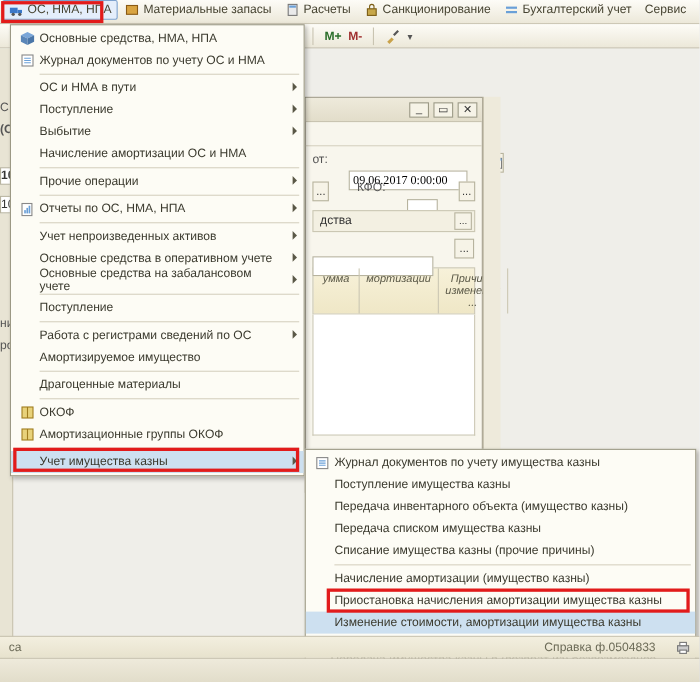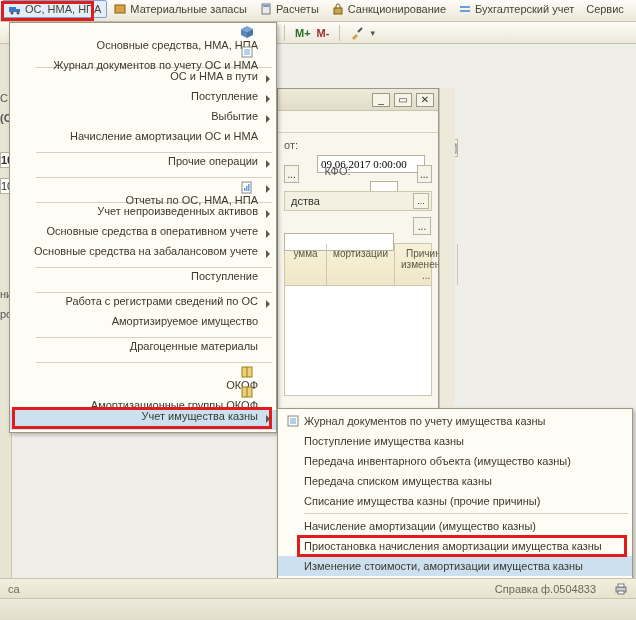--- a/index.html
+++ b/index.html
@@ -54,24 +54,23 @@
 
   
   .dropdown {
     position: absolute; top: 22px; left: 9px; width: 268px;
     background: #fdfcf5;
     border: 1px solid #9b9884;
     box-shadow: 2px 2px 4px rgba(0,0,0,0.25);
     padding: 2px 0;
   }
   .dropdown .row {
-    display: flex; align-items: flex-end; height: 20px;
+    display: flex; align-items: center; height: 20px;
     padding: 0 18px 0 4px; position: relative;
     color: #3b3a2e;
-    flex-direction: column;
   }
   .dropdown .row.highlight {
     background: #cde0f0;
   }
   .dropdown .iconcell { width: 22px; display:flex; justify-content:center; }
   .dropdown .sep {
     height: 1px; margin: 2px 4px 2px 26px; background: #d6d2c1;
   }
   .dropdown .arrow {
     position: absolute; right: 6px; top: 5px;
@@ -107,20 +106,21 @@
     height:20px; border:1px solid #cbc7b3; background:#f3f0e2;
     display:flex; align-items:center; padding:0 6px; margin-bottom:6px;
     position:relative;
   }
   .tablike .dots { position:absolute; right:2px; top:1px; width:16px;height:16px;
     border:1px solid #b7b39e; background:#f6f3e7;
     display:flex;align-items:center;justify-content:center;font-size:9px;}
   .gridhead {
     display:flex; background:linear-gradient(#f7f1d9,#efe7c6);
     border:1px solid #cbc7b3;
+    font-style:italic;
   }
   .gridhead .col { flex:1; padding:4px 6px; border-right:1px solid #cbc7b3;
     color:#5a5847; font-size:10px; text-align:center;}
   .gridbody { height:110px; border:1px solid #cbc7b3; border-top:none; background:#fff;}
 
   
   .submenu {
     position:absolute; top:408px; left:277px; width:356px;
     background:#fdfcf5; border:1px solid #9b9884;
     box-shadow:2px 2px 4px rgba(0,0,0,0.25);

